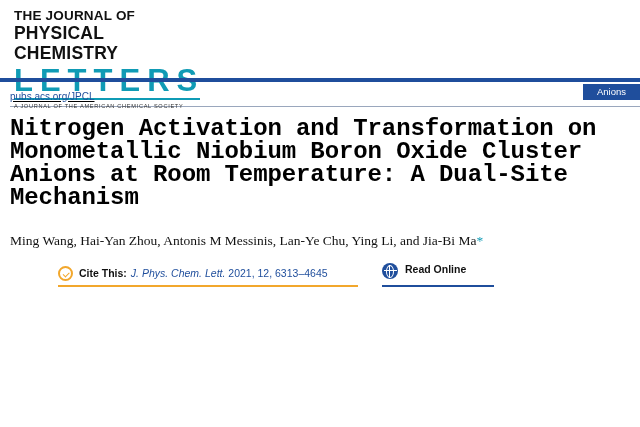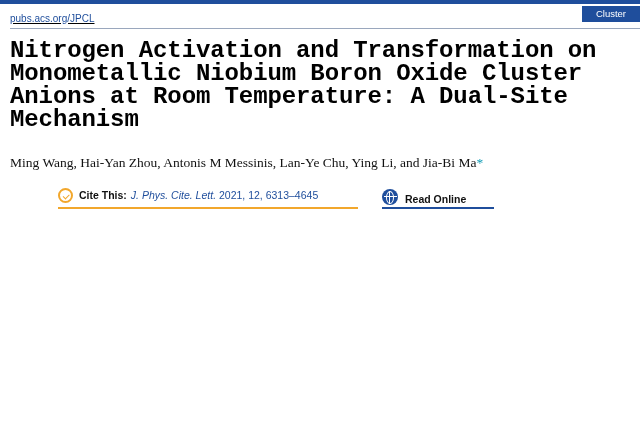--- a/index.html
+++ b/index.html
@@ -191,21 +191,21 @@
     width: 300px;
     margin-top: 2px;
   }
 
   .read-box {
     margin-left: 24px;
     width: 112px;
   }
   .read-line {
     display: flex;
-    align-items: flex-end;
+    align-items: flex-start;
     height: 20px;
   }
   .read-icon {
     width: 16px;
     height: 16px;
     border-radius: 50%;
     background: #1f4e9c;
     position: relative;
     margin-right: 7px;
     flex: none;
@@ -247,43 +247,52 @@
     background: #1f4e9c;
     width: 112px;
     margin-top: 2px;
   }
 </style>
 </head>
 <body>
 
 <div class="page">
 
+  <div class="masthead">
+    <div class="masthead-inner">
+      <div class="mh-line1">THE JOURNAL OF</div>
+      <div class="mh-line2">PHYSICAL CHEMISTRY</div>
+      <div class="mh-letters">LETTERS</div>
+      <div class="mh-rule"></div>
+      <div class="mh-society">A JOURNAL OF THE AMERICAN CHEMICAL SOCIETY</div>
+    </div>
+  </div>
 
   <div class="bluebar"></div>
 
   <div class="urlrow">
     <a class="url" href="#">pubs.acs.org/JPCL</a>
-    <div class="letter-badge">Cluster</div>
+    <div class="letter-badge">Anions</div>
   </div>
   <div class="urlrule"></div>
 
   <div class="titleblock">
     <h1 class="title">Nitrogen Activation and Transformation on Monometallic Niobium Boron Oxide Cluster Anions at Room Temperature: A Dual-Site Mechanism</h1>
     <div class="authors">
       <span>Ming Wang, Hai-Yan Zhou, Antonis M Messinis, Lan-Ye Chu, Ying Li, and Jia-Bi Ma</span><span class="star">*</span>
     </div>
   </div>
 
   <div class="citerow">
 
     <div class="cite-box">
       <div class="cite-line">
         <div class="cite-icon"></div>
         <span class="cite-label">Cite This:</span>
-        <span class="cite-ref"><span class="ital">J. Phys. Cite. Lett.</span> <span>2021, 12, 6313–4645</span></span>
+        <span class="cite-ref"><span class="ital">J. Phys. Chem. Lett.</span> <span>2021, 12, 6313–4645</span></span>
       </div>
       <div class="cite-underline"></div>
     </div>
 
     <div class="read-box">
       <div class="read-line">
         <div class="read-icon">
           <div class="globe-v"></div>
           <div class="globe-h"></div>
           <div class="globe-o"></div>

